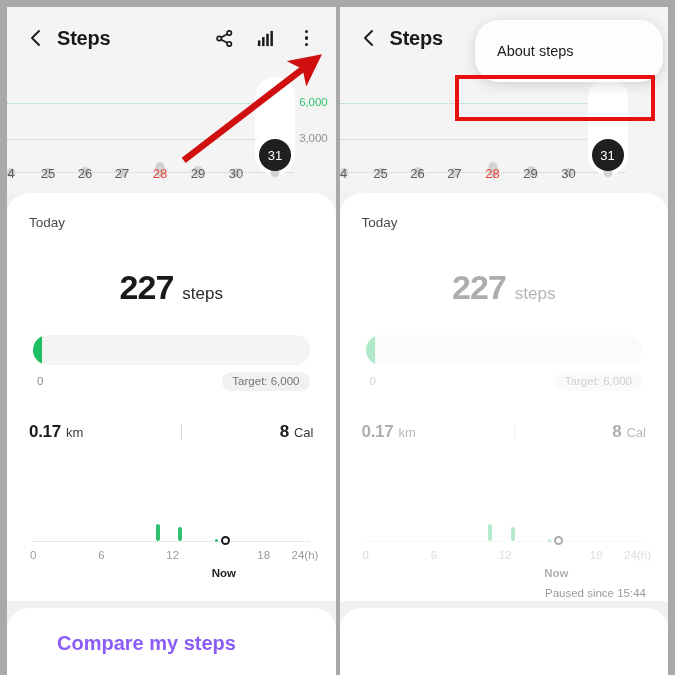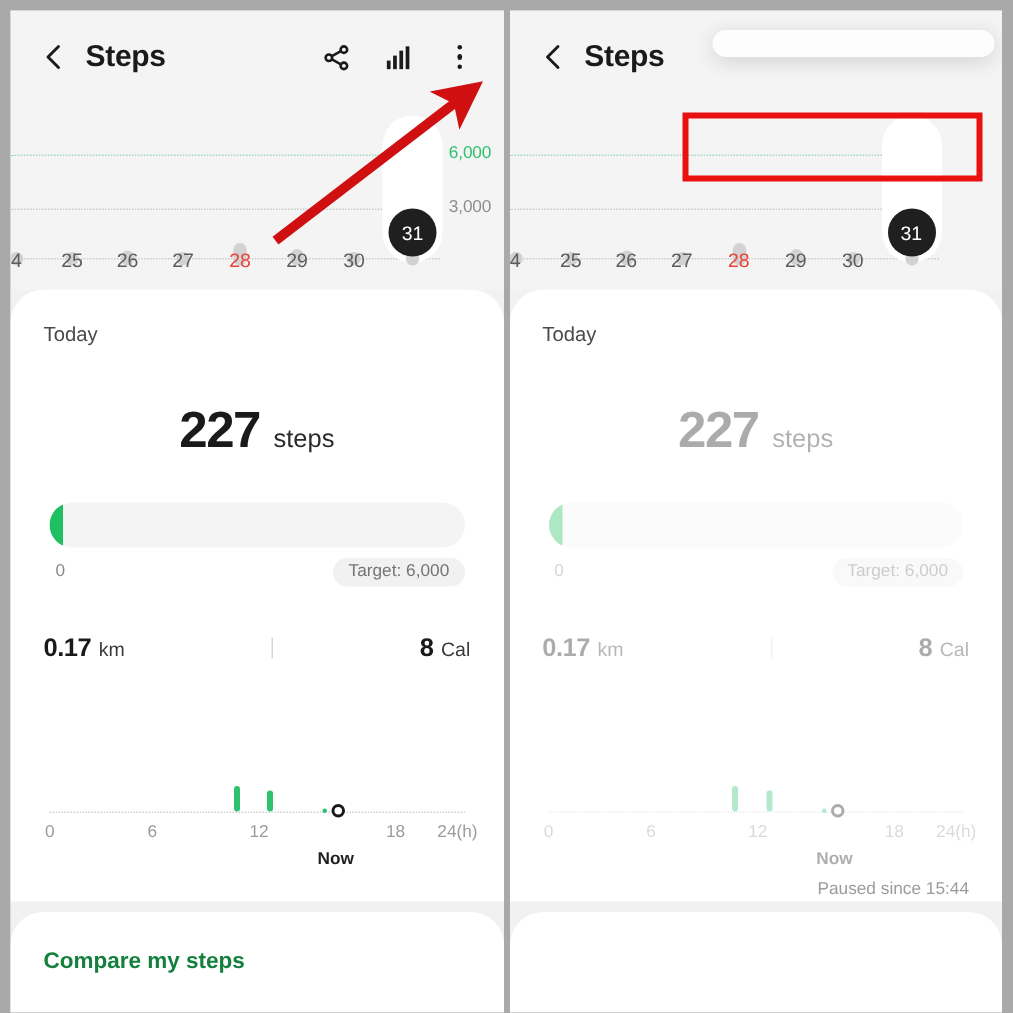--- a/index.html
+++ b/index.html
@@ -306,23 +306,24 @@
   }
 
   .card-compare {
     margin-top: 7px;
     border-radius: 22px 22px 0 0;
     height: 90px;
     padding: 24px 22px 0 22px;
     box-sizing: border-box;
   }
   .compare-label {
-    font-size: 15px;
+    font-size: 20px;
     font-weight: bold;
-    color: #15803d;
+    color: #8b5cf6;
+    margin-left: 28px;
   }
 
   
   .menu {
     position: absolute;
     top: 13px;
     right: 5px;
     width: 188px;
     background: #fdfdfd;
     border-radius: 24px;
@@ -611,18 +612,19 @@
 
           <div class="paused-note">Paused since 15:44</div>
         </div>
 
         <div class="card card-compare">
           <div class="compare-label"></div>
         </div>
       </div>
 
       <div class="menu">
+        <div class="menu-item">About steps</div>
         <div class="menu-highlight"></div>
       </div>
 
     </div>
   </div>
 </div>
 
 </body></html>

